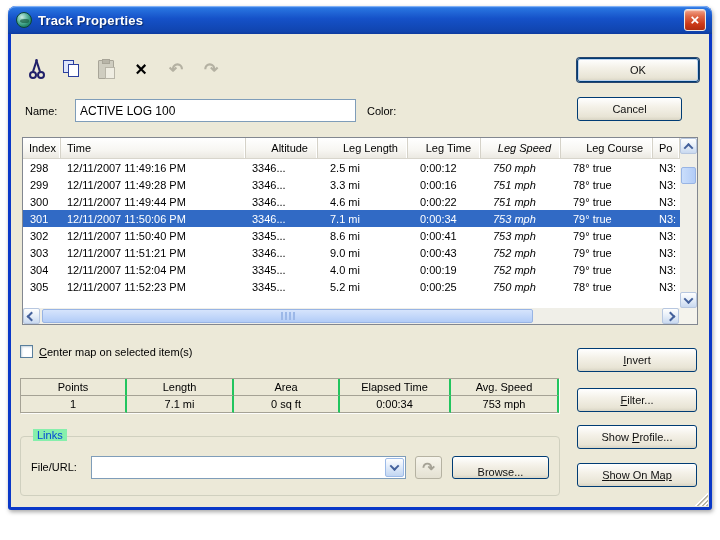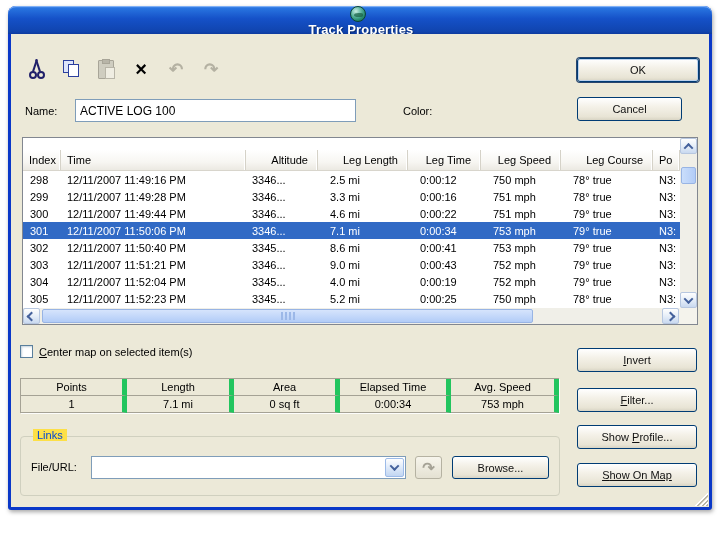--- a/index.html
+++ b/index.html
@@ -14,21 +14,21 @@
     border-radius:8px 8px 3px 3px;
     background:linear-gradient(180deg,#2a6cе8 0%,#0a38c8 30%);
     background-color:#0a38c8;
     box-shadow:1px 2px 4px rgba(0,0,0,.35);
   }
   .titlebar{
     position:absolute;top:0;left:0;right:0;height:28px;
     border-radius:8px 8px 0 0;
     background:linear-gradient(180deg,#5a96f0 0%,#2874e0 8%,#1551c8 45%,#1044ae 92%,#0d3a9e 100%);
     box-shadow:inset 0 1px 0 #7fb0f6;
-    display:flex;align-items:center;padding:0 6px 0 8px;flex-direction:column;
+    display:flex;align-items:center;padding:0 6px 0 8px;
   }
   .title-icon{
     width:16px;height:16px;border-radius:50%;margin-right:6px;flex:0 0 16px;
     background:radial-gradient(circle at 35% 30%,#c8ece2 0%,#5bb49e 40%,#2a8f72 65%,#14604a 100%);
     border:1px solid #0d4435;box-sizing:border-box;
     position:relative;overflow:hidden;
   }
   .title-icon::after{content:"";position:absolute;left:3px;top:6px;width:9px;height:4px;
     background:#1a5f44;border-radius:50% 30% 40% 50%;opacity:.7;}
   .title-text{
@@ -94,33 +94,33 @@
   .chev{width:5px;height:5px;border-left:2px solid #44619c;border-top:2px solid #44619c;display:inline-block;}
   .chev.up{transform:rotate(45deg) translate(1px,1px);}
   .chev.down{transform:rotate(225deg) translate(1px,1px);}
   .chev.left{transform:rotate(-45deg);}
   .chev.right{transform:rotate(135deg);}
   
   .listview{
     position:absolute;left:11px;top:103px;width:676px;height:188px;
     background:#fff;border:1px solid #828790;box-sizing:border-box;
   }
-  .lv-main{position:absolute;left:0;top:0;right:17px;bottom:16px;overflow:hidden;margin-top:12px;}
+  .lv-main{position:absolute;left:0;top:0;right:17px;bottom:16px;overflow:hidden;}
   .lv-header{display:flex;height:20px;border-bottom:1px solid #d8d5cc;
     background:linear-gradient(180deg,#ffffff 0%,#f7f6f2 60%,#ebe9e2 100%);}
   .hcell{box-sizing:border-box;border-right:1px solid #d5d2c8;box-shadow:inset -1px 0 0 #fff;
     display:flex;align-items:center;padding:0 6px;white-space:nowrap;overflow:hidden;}
   .hcell.num{justify-content:flex-end;padding-right:9px;}
   .lv-row{display:flex;height:17px;align-items:center;white-space:nowrap;}
   .lv-row .cell{box-sizing:border-box;padding-left:6px;overflow:hidden;white-space:nowrap;}
   .lv-row .cell.ind{padding-left:7px;}
   .lv-row .cell.pad{padding-left:12px;}
   .lv-row.selected{background:#316AC5;color:#fff;}
   .col0{flex:0 0 38px;} .col1{flex:0 0 185px;} .col2{flex:0 0 72px;}
-  .col3{flex:0 0 90px;} .col4{flex:0 0 73px;} .col5{flex:0 0 80px;}
+  .col3{flex:0 0 90px;} .col4{flex:0 0 73px;} .col5{flex:0 0 80px;font-style:italic;}
   .col6{flex:0 0 92px;} .col7{flex:1 1 auto;min-width:0;}
   
   .vscroll{position:absolute;top:0;right:0;bottom:16px;width:17px;background:#f0efe8;
     display:flex;flex-direction:column;}
   .hscroll{position:absolute;left:0;right:0;bottom:0;height:16px;background:#f0efe8;
     display:flex;flex-direction:row;}
   .sbtn{flex:0 0 16px;background:linear-gradient(180deg,#fefefe 0%,#e6eef8 50%,#c9d9f0 100%);
     border:1px solid #b7c7e0;border-radius:2px;box-sizing:border-box;
     display:flex;align-items:center;justify-content:center;}
   .hscroll .sbtn{flex:0 0 17px;}
@@ -136,32 +136,32 @@
   
   .checkrow{position:absolute;left:9px;top:311px;display:flex;align-items:center;gap:6px;}
   .checkbox{width:13px;height:13px;background:#fff;border:1px solid #5a7f9c;box-sizing:border-box;
     box-shadow:inset 1px 1px 2px rgba(90,127,156,.35);}
   
   .stats{position:absolute;left:9px;top:344px;width:538px;
     display:grid;grid-template-columns:106px 107px 106px 111px 108px;
     border-top:1px solid #a5a295;border-left:1px solid #a5a295;
     box-shadow:1px 1px 0 rgba(255,255,255,.9);}
   .stats .scell{height:17px;line-height:17px;text-align:center;
-    border-right:5px solid #22c55e;border-bottom:1px solid #a5a295;box-sizing:border-box;
+    border-right:2px solid #22c55e;border-bottom:1px solid #a5a295;box-sizing:border-box;
     overflow:hidden;white-space:nowrap;}
   
   .groupbox{position:absolute;left:9px;top:402px;width:540px;height:60px;
     border:1px solid #d0d0bf;border-radius:4px;box-sizing:border-box;}
-  .group-label{position:absolute;left:12px;top:-8px;background:#fde047;padding:0 4px;color:#0046D5;}
+  .group-label{position:absolute;left:12px;top:-8px;background:#86efac;padding:0 4px;color:#0046D5;}
   .fileurl-label{position:absolute;left:10px;top:24px;}
   .links-combo{left:70px;top:19px;width:315px;height:23px;}
   .go-btn{position:absolute;left:394px;top:19px;width:27px;height:23px;border-radius:3px;
     background:linear-gradient(180deg,#f7f5ec,#e4e1d2);border:1px solid #b5b2a2;box-sizing:border-box;
     display:flex;align-items:center;justify-content:center;color:#a5a295;font-size:15px;font-weight:bold;}
-  .browse-btn{left:431px;top:19px;width:97px;height:23px;position:absolute;}
+  .browse-btn{left:431px;top:19px;width:97px;height:23px;position:absolute;align-items:flex-end;}
   
   .resize-grip{position:absolute;right:1px;bottom:1px;width:13px;height:13px;
     background:
       linear-gradient(135deg,transparent 0 48%,#fff 48% 56%,#b8b5a5 56% 64%,transparent 64%),
       linear-gradient(135deg,transparent 0 66%,#fff 66% 74%,#b8b5a5 74% 82%,transparent 82%),
       linear-gradient(135deg,transparent 0 84%,#fff 84% 92%,#b8b5a5 92% 100%);}
 </style>
 </head>
 <body>
 
@@ -209,21 +209,21 @@
 
     <div class="btn default" style="left:566px;top:24px;width:122px;">
       <span>OK</span>
     </div>
     <div class="btn" style="left:566px;top:63px;width:105px;">
       <span>Cancel</span>
     </div>
 
     <span class="lbl" style="left:14px;top:71px;">Name:</span>
     <input class="textfield" style="left: 64px; top: 65px; width: 281px; height: 23px;" value="ACTIVE LOG 100">
-    <span class="lbl" style="left:392px;top:71px;">Color:</span>
+    <span class="lbl" style="left:356px;top:71px;">Color:</span>
 
     <div class="listview">
       <div class="lv-main">
         <div class="lv-header">
           <div class="hcell col0">Index</div>
           <div class="hcell col1">Time</div>
           <div class="hcell col2 num">Altitude</div>
           <div class="hcell col3 num">Leg Length</div>
           <div class="hcell col4 num">Leg Time</div>
           <div class="hcell col5 num">Leg Speed</div>

